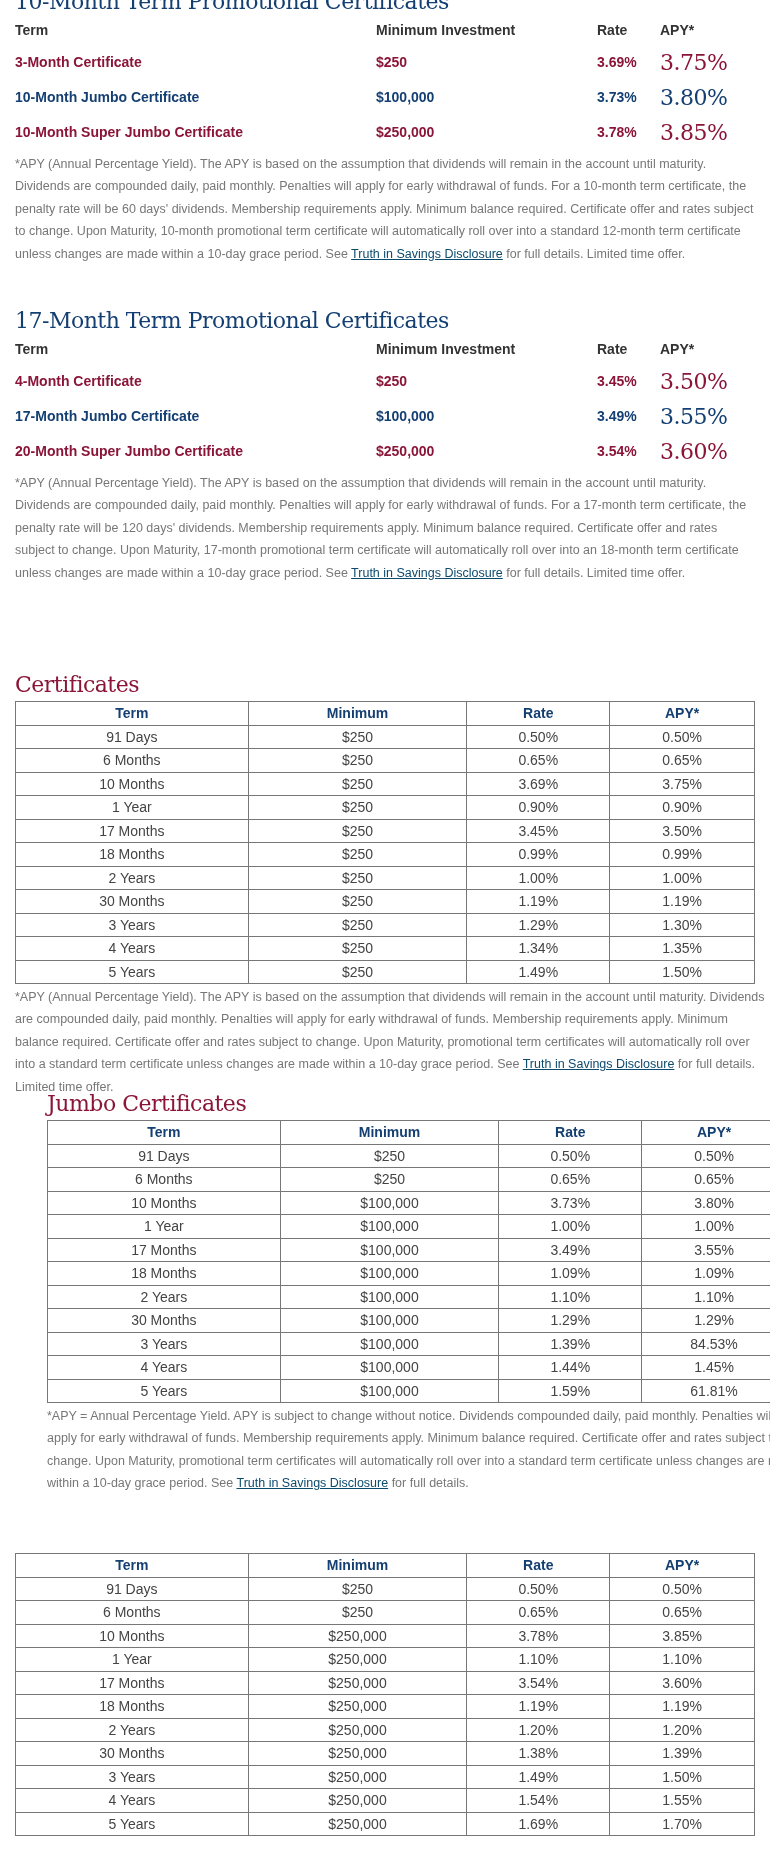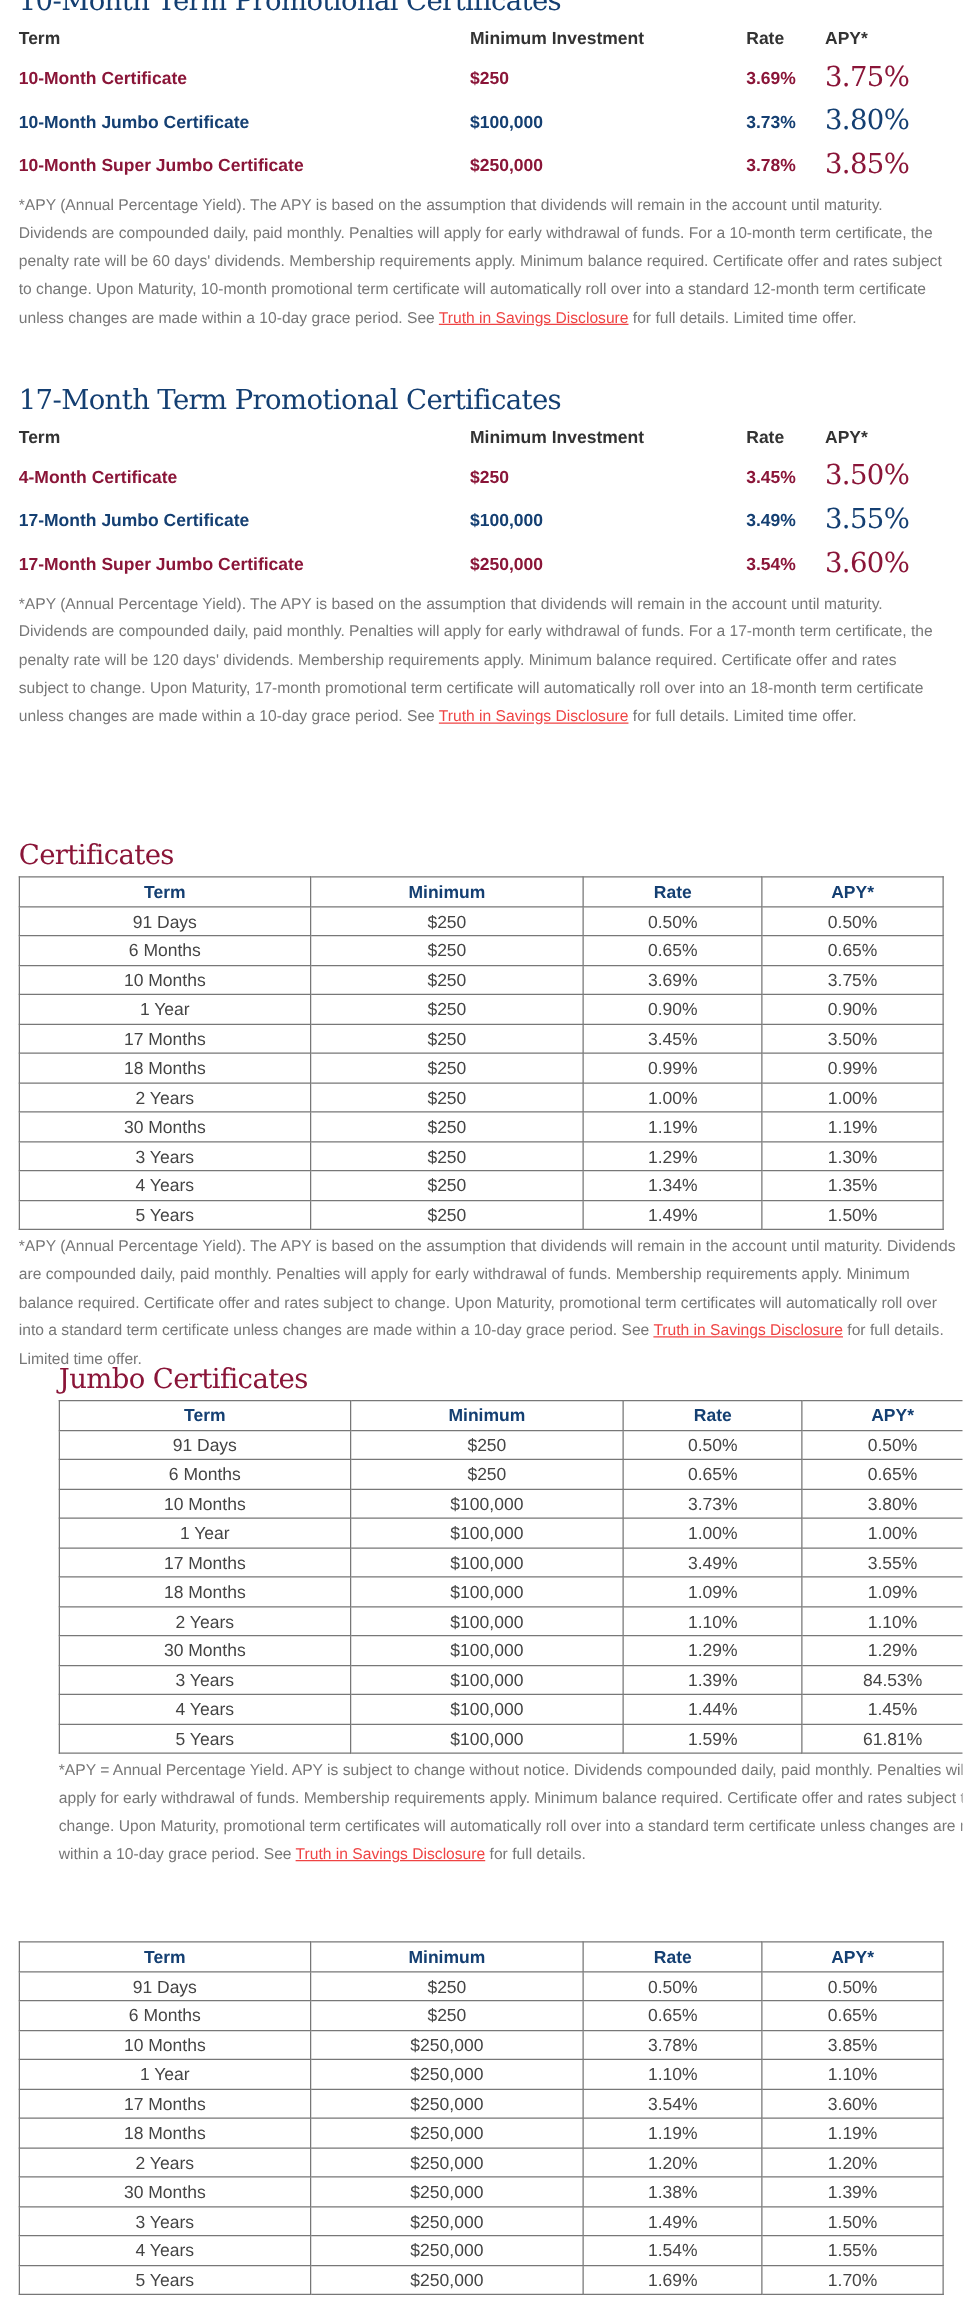--- a/index.html
+++ b/index.html
@@ -12,21 +12,21 @@
   .promo-grid { position: relative; }
   .promo-head, .promo-row { position: relative; height: 35px; font-weight: bold; font-size: 14px; }
   .promo-head { height: 28px; color: #333; font-size: 14px; }
   .promo-head span, .promo-row span { position: absolute; top: 50%; transform: translateY(-50%); white-space: nowrap; }
   .c-term { left: 0; }
   .c-min { left: 361px; }
   .c-rate { left: 582px; }
   .c-apy { left: 645px; }
   .promo-row .c-apy { font-family: "DejaVu Serif", "Liberation Serif", serif; font-weight: normal; font-size: 22px; letter-spacing: -0.5px; }
   .note { font-size: 12.5px; line-height: 22.4px; color: #777; margin: 0; }
-  .note a { color: #ef4444; text-decoration: underline; }
+  .note a { color: #0c4a6e; text-decoration: underline; }
   .sec { position: absolute; left: 15px; width: 757px; }
   .sec h2 { font-size: 22px; line-height: 28px; margin-bottom: 2px; }
   table.rates { width: 740px; border-collapse: collapse; font-size: 14px; }
   table.rates th, table.rates td { border: 1px solid #777; text-align: center; height: 22.5px; padding: 0; }
   table.rates th { color: #143f72; font-weight: bold; font-size: 14px; }
   table.rates td { color: #444; }
   col.w1 { width: 233px; } col.w2 { width: 219px; } col.w3 { width: 143px; } col.w4 { width: 145px; }
 </style>
 </head>
 <body>
@@ -34,21 +34,21 @@
 <section class="promo" style="top:-12px;">
   <h2 class="serif-title navy">10-Month Term Promotional Certificates</h2>
   <div class="promo-grid">
     <div class="promo-head">
       <span class="c-term">Term</span>
       <span class="c-min">Minimum Investment</span>
       <span class="c-rate">Rate</span>
       <span class="c-apy">APY*</span>
     </div>
     <div class="promo-row burg">
-      <span class="c-term">10-Month Certificate</span>
+      <span class="c-term">3-Month Certificate</span>
       <span class="c-min">$250</span>
       <span class="c-rate">3.69%</span>
       <span class="c-apy">3.75%</span>
     </div>
     <div class="promo-row navy">
       <span class="c-term">10-Month Jumbo Certificate</span>
       <span class="c-min">$100,000</span>
       <span class="c-rate">3.73%</span>
       <span class="c-apy">3.80%</span>
     </div>
@@ -77,21 +77,21 @@
       <span class="c-rate">3.45%</span>
       <span class="c-apy">3.50%</span>
     </div>
     <div class="promo-row navy">
       <span class="c-term">17-Month Jumbo Certificate</span>
       <span class="c-min">$100,000</span>
       <span class="c-rate">3.49%</span>
       <span class="c-apy">3.55%</span>
     </div>
     <div class="promo-row burg">
-      <span class="c-term">17-Month Super Jumbo Certificate</span>
+      <span class="c-term">20-Month Super Jumbo Certificate</span>
       <span class="c-min">$250,000</span>
       <span class="c-rate">3.54%</span>
       <span class="c-apy">3.60%</span>
     </div>
   </div>
   <p class="note" style="margin-top:4px;"><span>*APY (Annual Percentage Yield). The APY is based on the assumption that dividends will remain in the account until maturity. Dividends are compounded daily, paid monthly. Penalties will apply for early withdrawal of funds. For a 17-month term certificate, the penalty rate will be 120 days' dividends. Membership requirements apply. Minimum balance required. Certificate offer and rates subject to change. Upon Maturity, 17-month promotional term certificate will automatically roll over into an 18-month term certificate unless changes are made within a 10-day grace period. See </span><a href="#">Truth in Savings Disclosure</a><span> for full details. Limited time offer.</span></p>
 </section>
 
 <section class="sec" style="top:671px;">
   <h2 class="serif-title burg">Certificates</h2>

